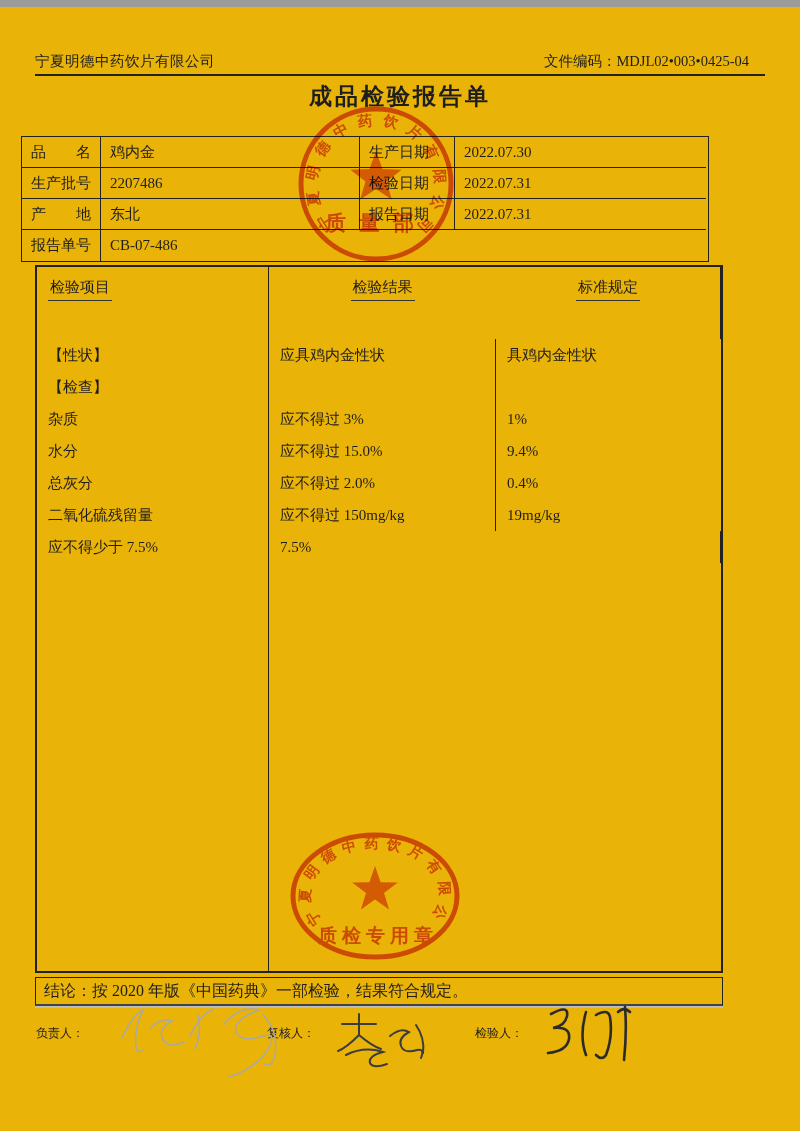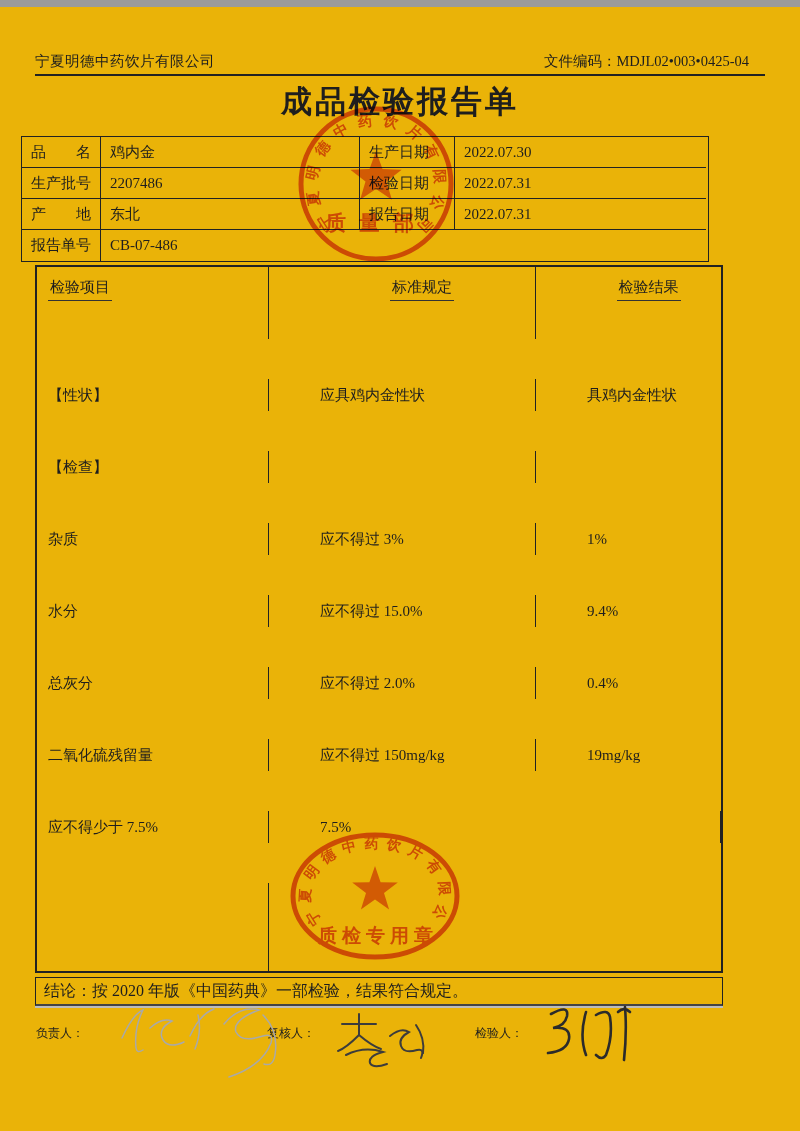--- a/index.html
+++ b/index.html
@@ -9,41 +9,40 @@
     font-family:"Liberation Serif","DejaVu Serif",serif; color:#1e1e1e;
     overflow:hidden; margin:0 auto;
   }
   .scan-edge { position:absolute; left:0; top:0; width:800px; height:7px; background:#9b9b9b; }
 
   
   .hdr-company { position:absolute; left:35px; top:52px; font-size:14.5px; letter-spacing:0.5px; }
   .hdr-code    { position:absolute; right:51px; top:52px; font-size:14.5px; }
   .hdr-rule    { position:absolute; left:35px; top:74px; width:730px; height:2px; background:#222; }
   .doc-title   { position:absolute; left:0; top:81px; width:100%; text-align:center;
-                 font-size:31px; font-weight:bold; letter-spacing:3px; }
+                 font-size:23px; font-weight:bold; letter-spacing:3px; }
 
   
   .info-grid {
     position:absolute; left:21px; top:136px; width:688px;
     display:grid; grid-template-columns:79px 259px 95px 251px;
     grid-auto-rows:31px; border:1px solid #222;
   }
   .icell { display:flex; align-items:center; padding:0 9px; font-size:15px;
            border-right:1px solid #222; border-bottom:1px solid #222; white-space:nowrap; }
   .icell.no-r { border-right:none; }
   .icell.no-b { border-bottom:none; }
   .icell.span3 { grid-column:2 / 5; }
 
   
   .result-grid {
     position:absolute; left:35px; top:265px; width:688px; height:708px;
     display:grid; grid-template-columns:232px 227px 1fr;
     grid-template-rows:72px repeat(7,32px) 1fr;
     border:2px solid #222;
-    gap:40px;
   }
   .rcell { display:flex; align-items:center; padding:0 11px; font-size:15px; white-space:nowrap; }
   .rcell.b-r { border-right:1px solid #222; }
   .rhead { align-items:flex-start; padding-top:11px; }
   .rhead.center { justify-content:center; }
   .rhead span { border-bottom:1px solid #333; padding:0 2px 3px; font-size:15px; }
 
   
   .conclusion-box {
     position:absolute; left:35px; top:977px; width:688px; height:29px;
@@ -88,25 +87,25 @@
     <div class="icell no-r">2022.07.31</div>
 
     <div class="icell no-b">报告单号</div>
     <div class="icell no-b no-r span3">CB-07-486</div>
   </div>
 
   <div class="result-grid">
     <div class="rcell rhead b-r">
         <span>检验项目</span>
       </div>
+    <div class="rcell rhead center">
+        <span>检验结果</span>
+      </div>
     <div class="rcell rhead center b-r">
         <span>标准规定</span>
-      </div>
-    <div class="rcell rhead center">
-        <span>检验结果</span>
       </div>
 
     <div class="rcell b-r">【性状】</div>
     <div class="rcell b-r">应具鸡内金性状</div>
     <div class="rcell">具鸡内金性状</div>
 
     <div class="rcell b-r">【检查】</div>
     <div class="rcell b-r"></div>
     <div class="rcell"></div>
 

